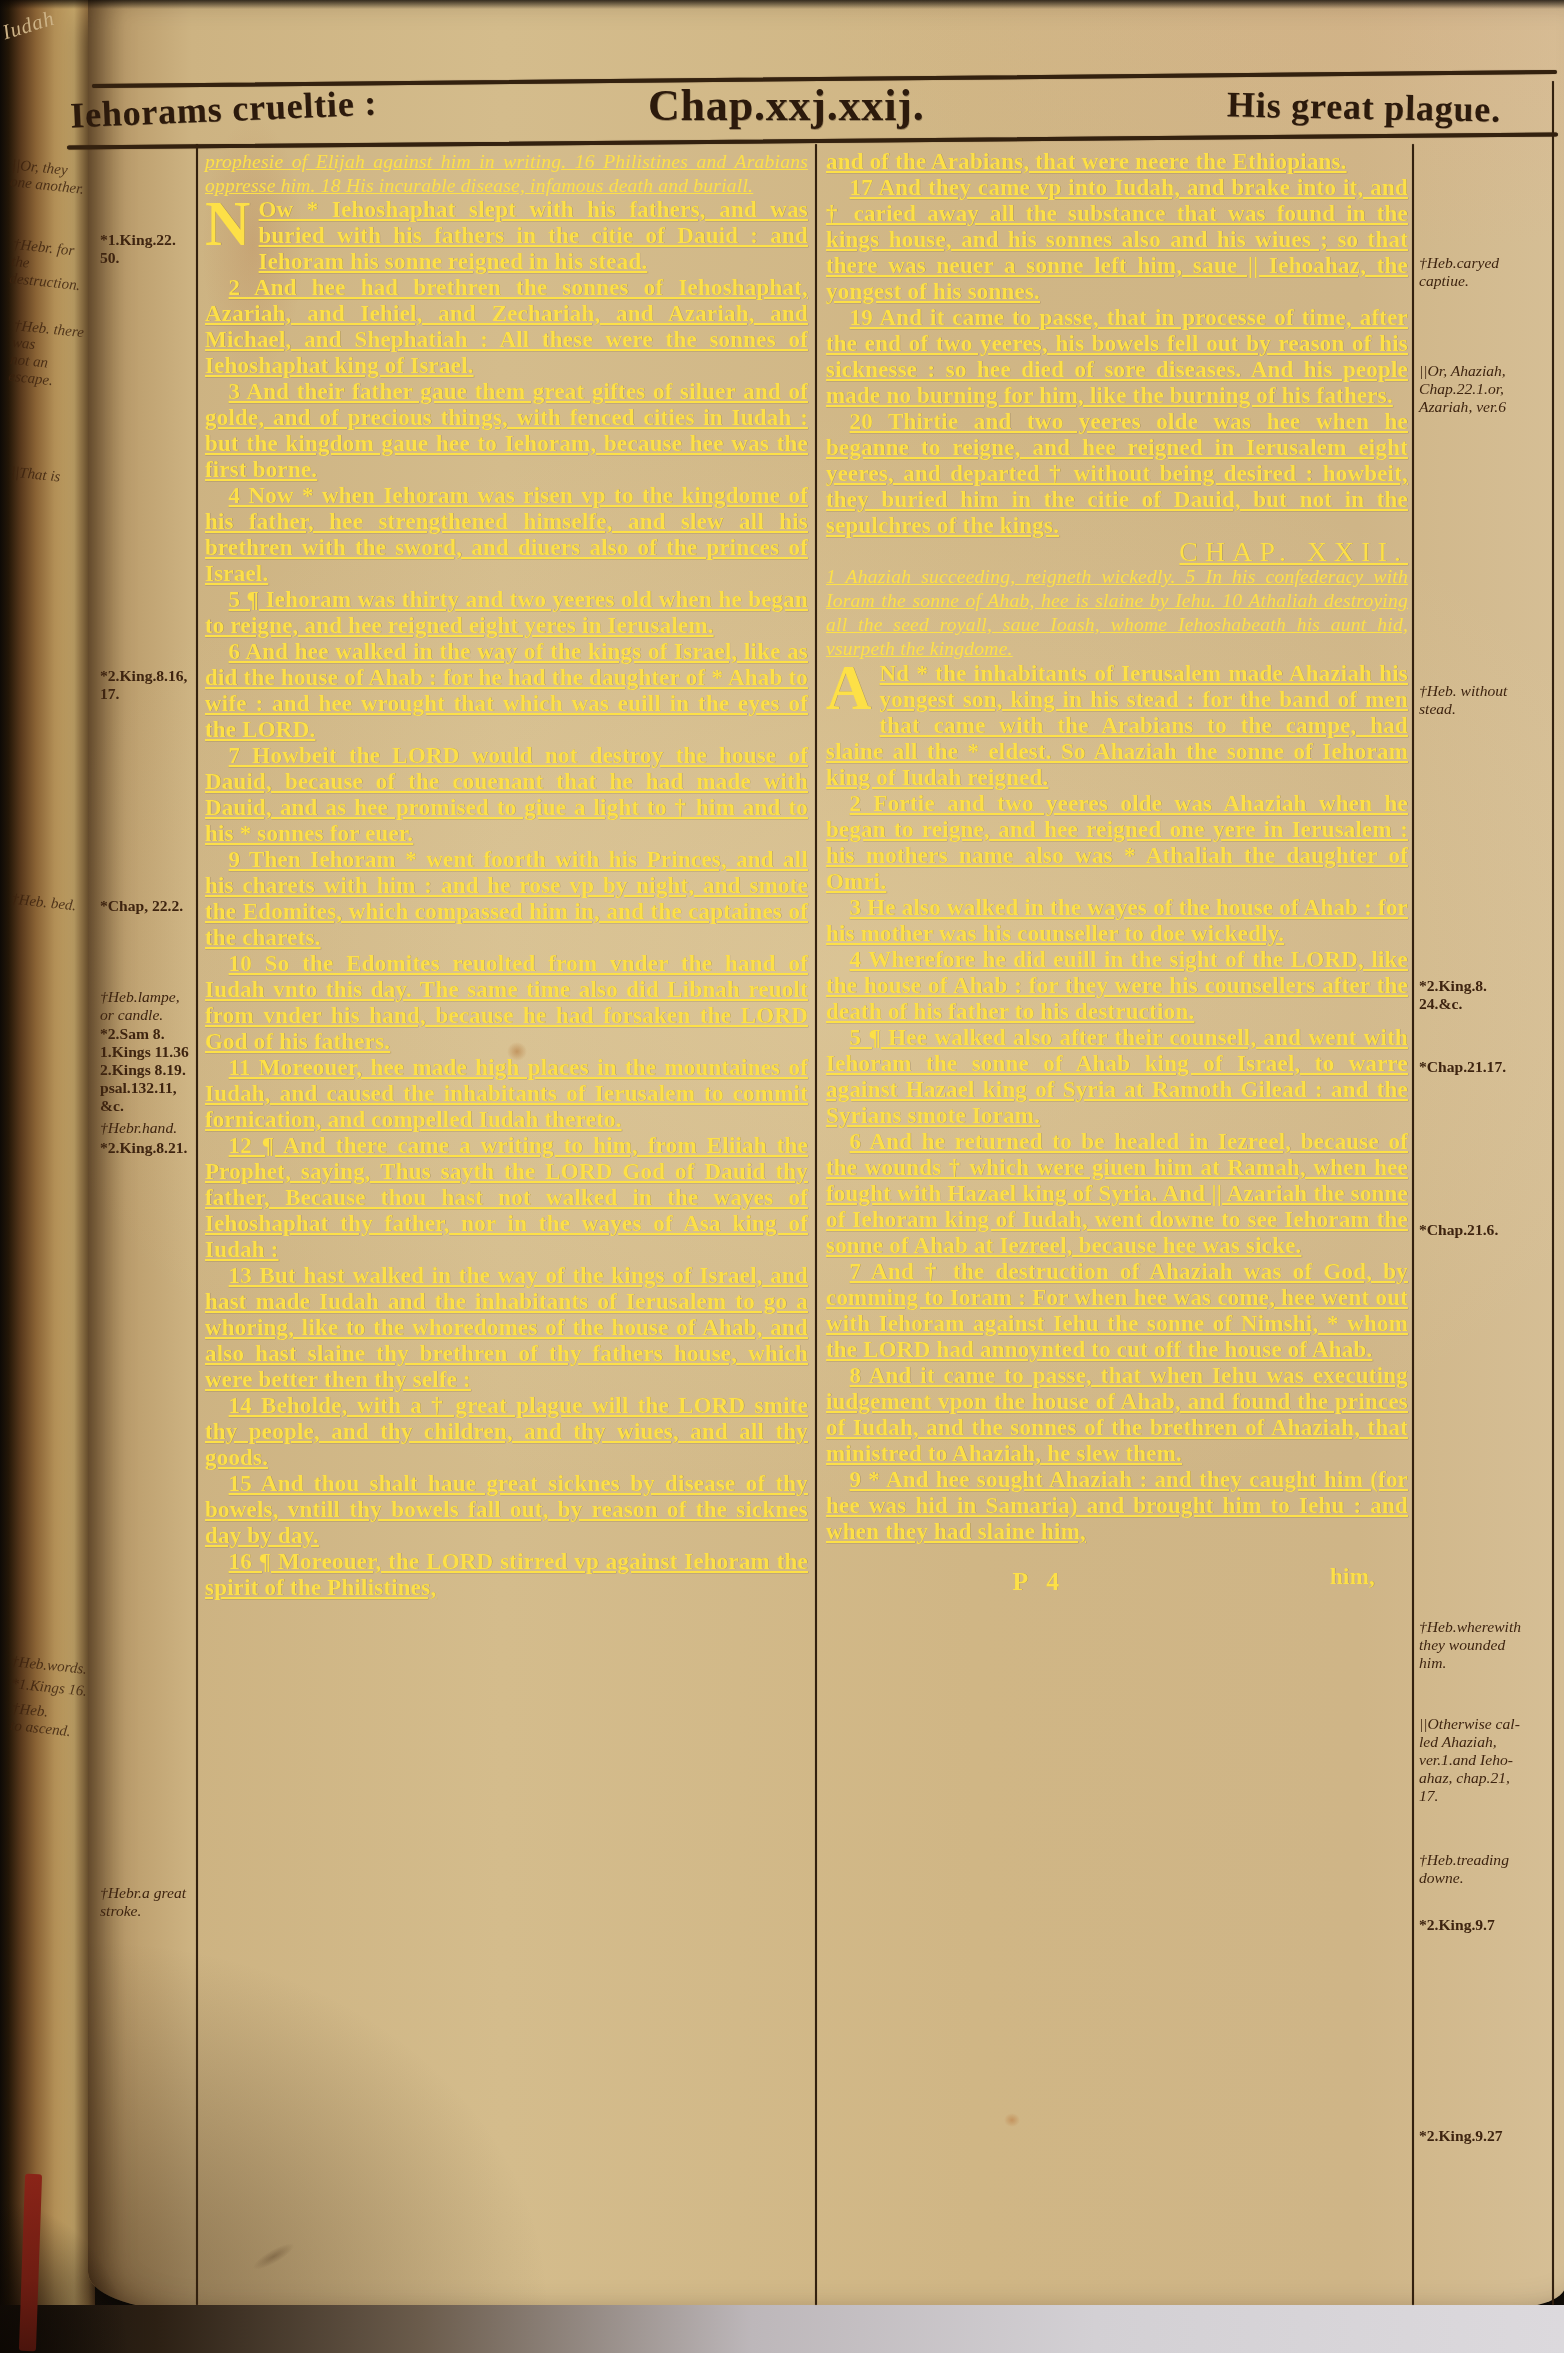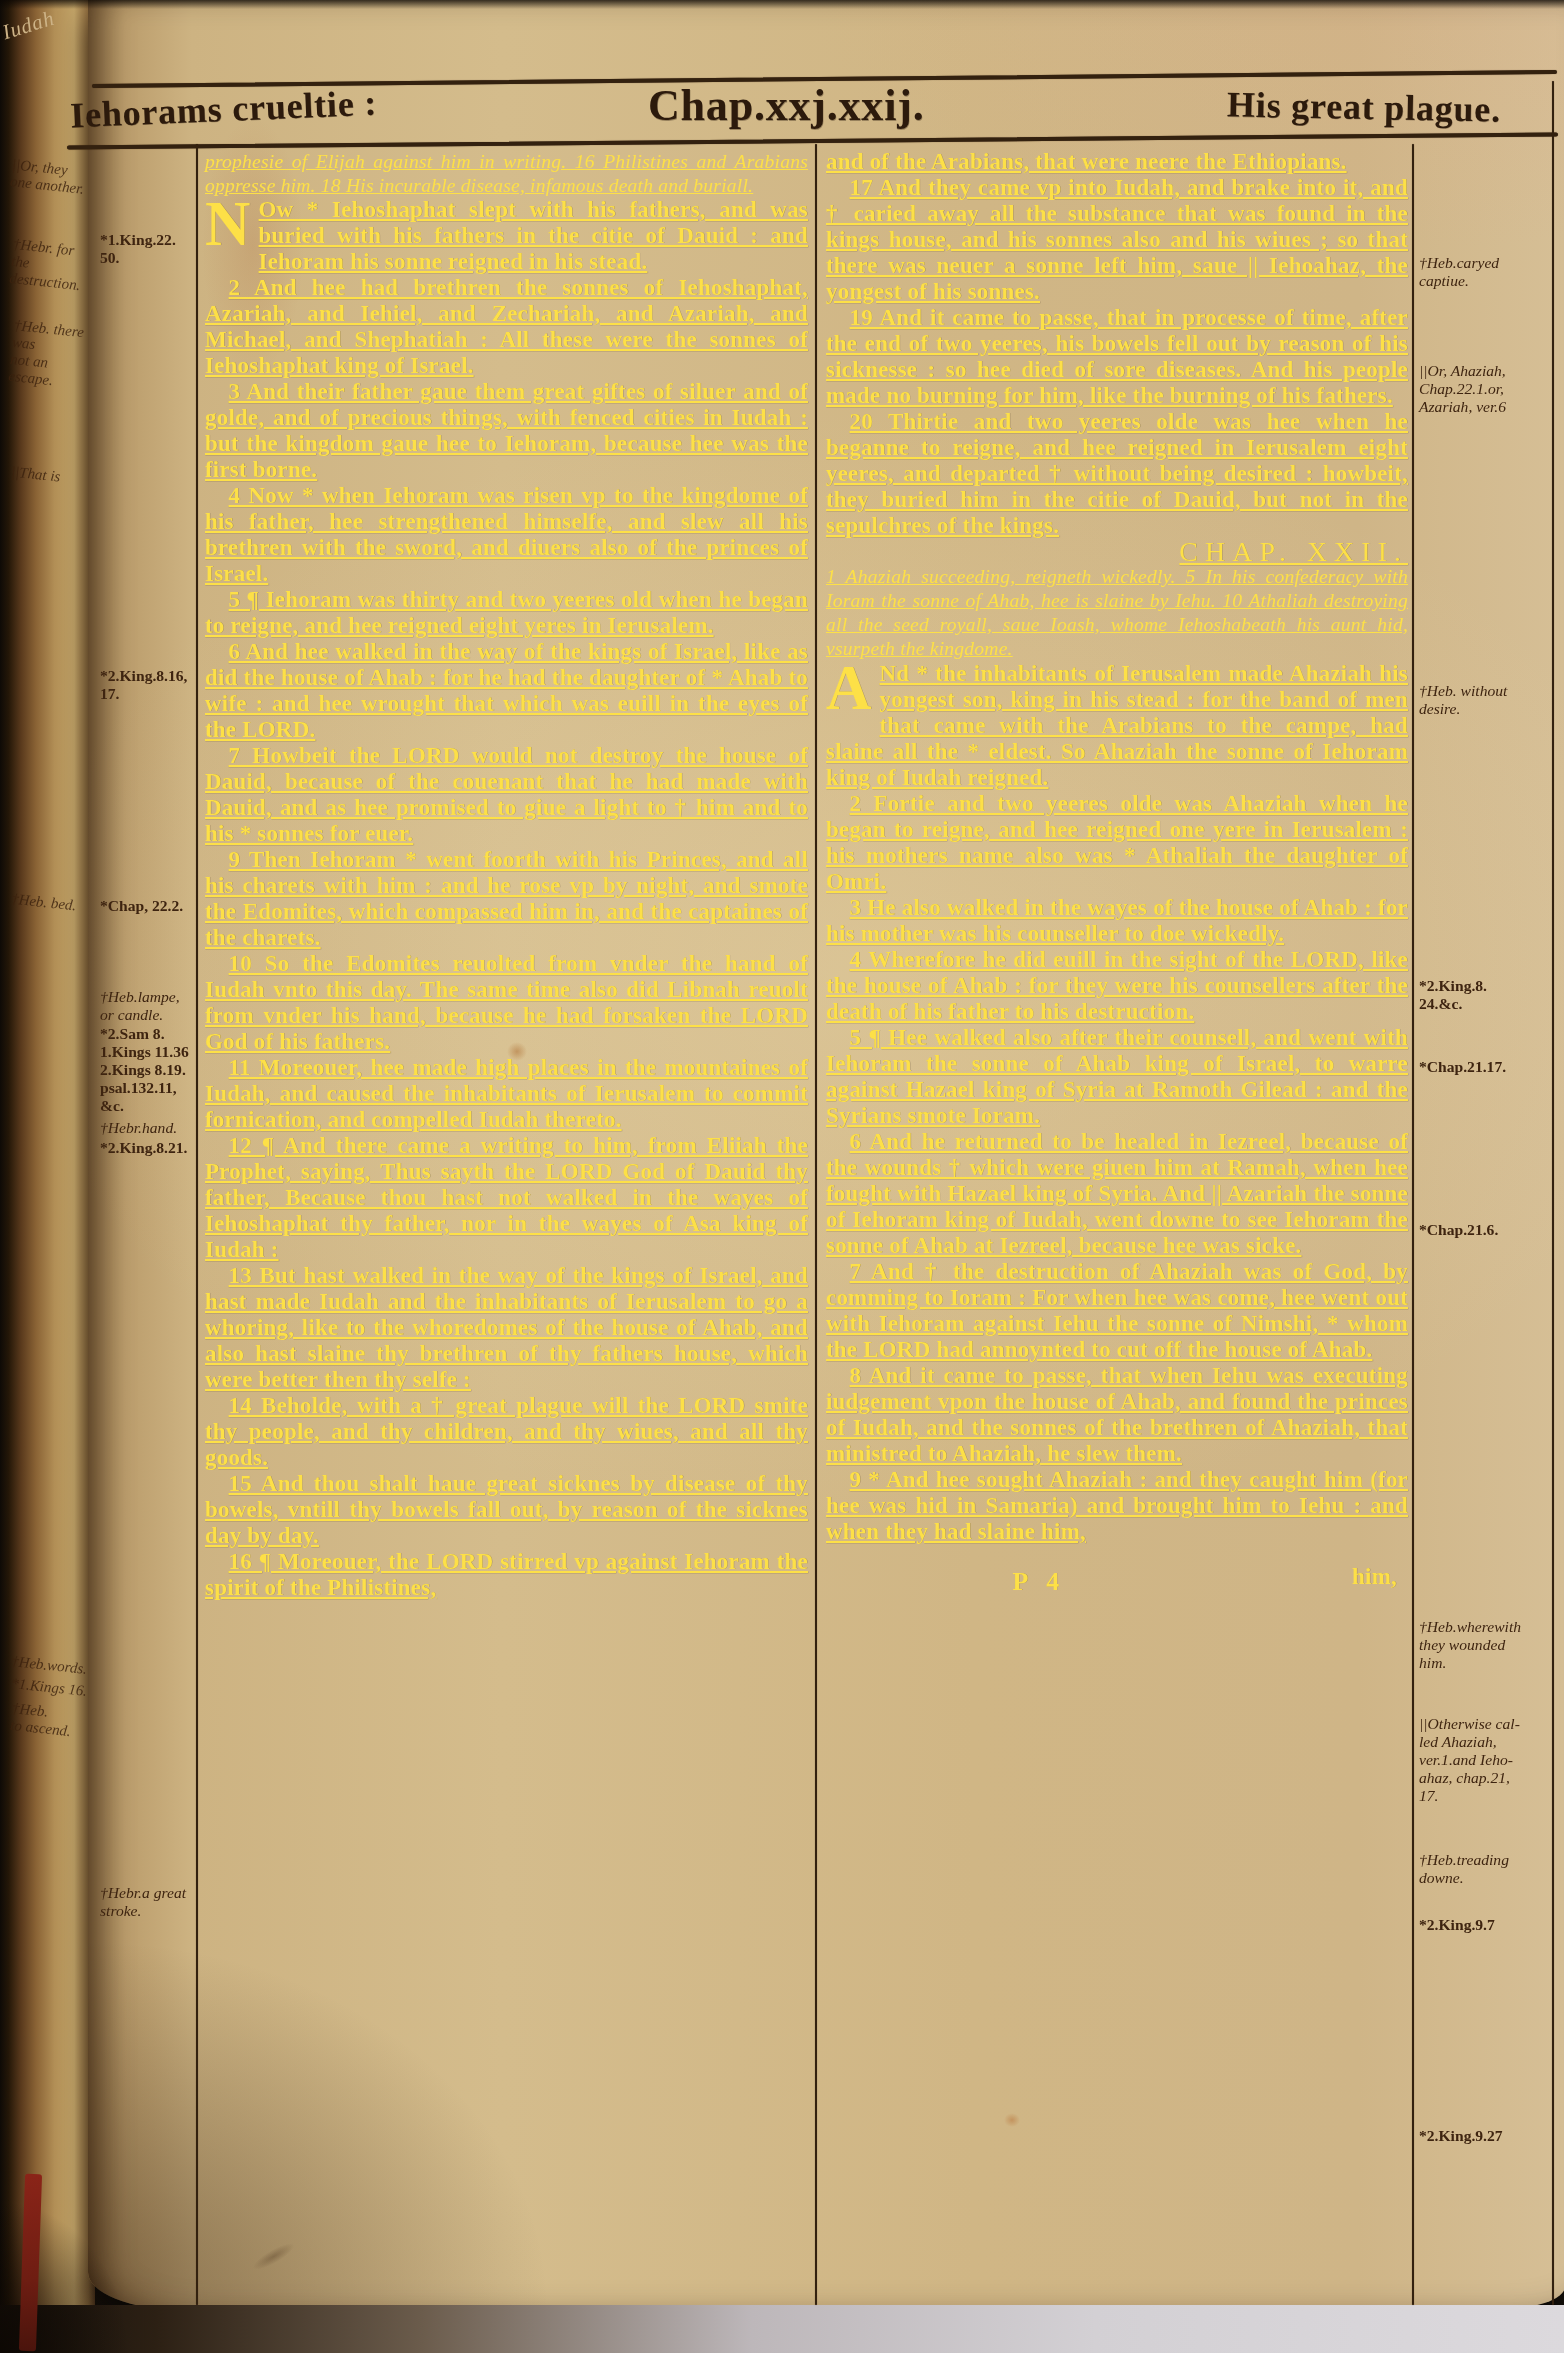--- a/index.html
+++ b/index.html
@@ -75,21 +75,21 @@
   .bodycol p.flush{text-indent:0;}
   .summary{font-style:italic;font-weight:400;font-size:19.6px;line-height:23.5px;
     margin:0 0 7.8px 20.3px;text-indent:0 !important;text-shadow:none;}
   .dropcap{float:left;font-size:63px;line-height:49px;padding:3.1px 7.8px 0 0;font-weight:700;}
   .chap-head{text-align:right;font-weight:400;font-size:28px;letter-spacing:7px;
     margin:14px 0 7.8px 0;text-indent:0 !important;}
   .argument{font-style:italic;font-weight:400;font-size:19.6px;line-height:24px;
     margin:0 0 14px 3.1px;text-indent:0 !important;text-shadow:none;}
   .colophon{position:relative;height:70px;}
   .signature{position:absolute;left:30%;top:23.5px;font-size:26px;font-weight:700;letter-spacing:6.3px;margin-left:12px;}
-  .catchword{position:absolute;right:11px;top:19px;font-size:23px;font-weight:700;}
+  .catchword{position:absolute;right:33px;top:19px;font-size:23px;font-weight:700;}
   
   .mnote{position:absolute;white-space:pre-line;font-size:15.6px;line-height:18px;color:#3e2410;}
   .mnote.ref{font-weight:600;}
   .mnote.heb{font-style:italic;font-weight:400;}
   .margin-left-notes{position:absolute;left:100px;top:0;width:94px;height:2308px;}
   .margin-right-notes{position:absolute;left:1419px;top:0;width:141px;height:2308px;}
   .gutter-frags{position:absolute;left:11px;top:0;width:81px;height:2308px;}
   .gfrag{position:absolute;white-space:pre-line;font-style:italic;font-size:15px;
     line-height:17px;color:rgba(58,33,14,.82);transform:rotate(6deg);}
 </style>
@@ -153,21 +153,21 @@
 stroke.</div>
 </div>
 
 <div class="margin-right-notes">
   <div class="mnote heb" style="top:254px;">†Heb.caryed
 captiue.</div>
   <div class="mnote heb" style="top:362px;">||Or, Ahaziah,
 Chap.22.1.or,
 Azariah, ver.6</div>
   <div class="mnote heb" style="top:682px;">†Heb. without
-desire.</div>
+stead.</div>
   <div class="mnote ref" style="top:977px;">*2.King.8.
 24.&amp;c.</div>
   <div class="mnote ref" style="top:1058px;">*Chap.21.17.</div>
   <div class="mnote ref" style="top:1221px;">*Chap.21.6.</div>
   <div class="mnote heb" style="top:1618px;">†Heb.wherewith
 they wounded
 him.</div>
   <div class="mnote heb" style="top:1715px;">||Otherwise cal-
 led Ahaziah,
 ver.1.and Ieho-

